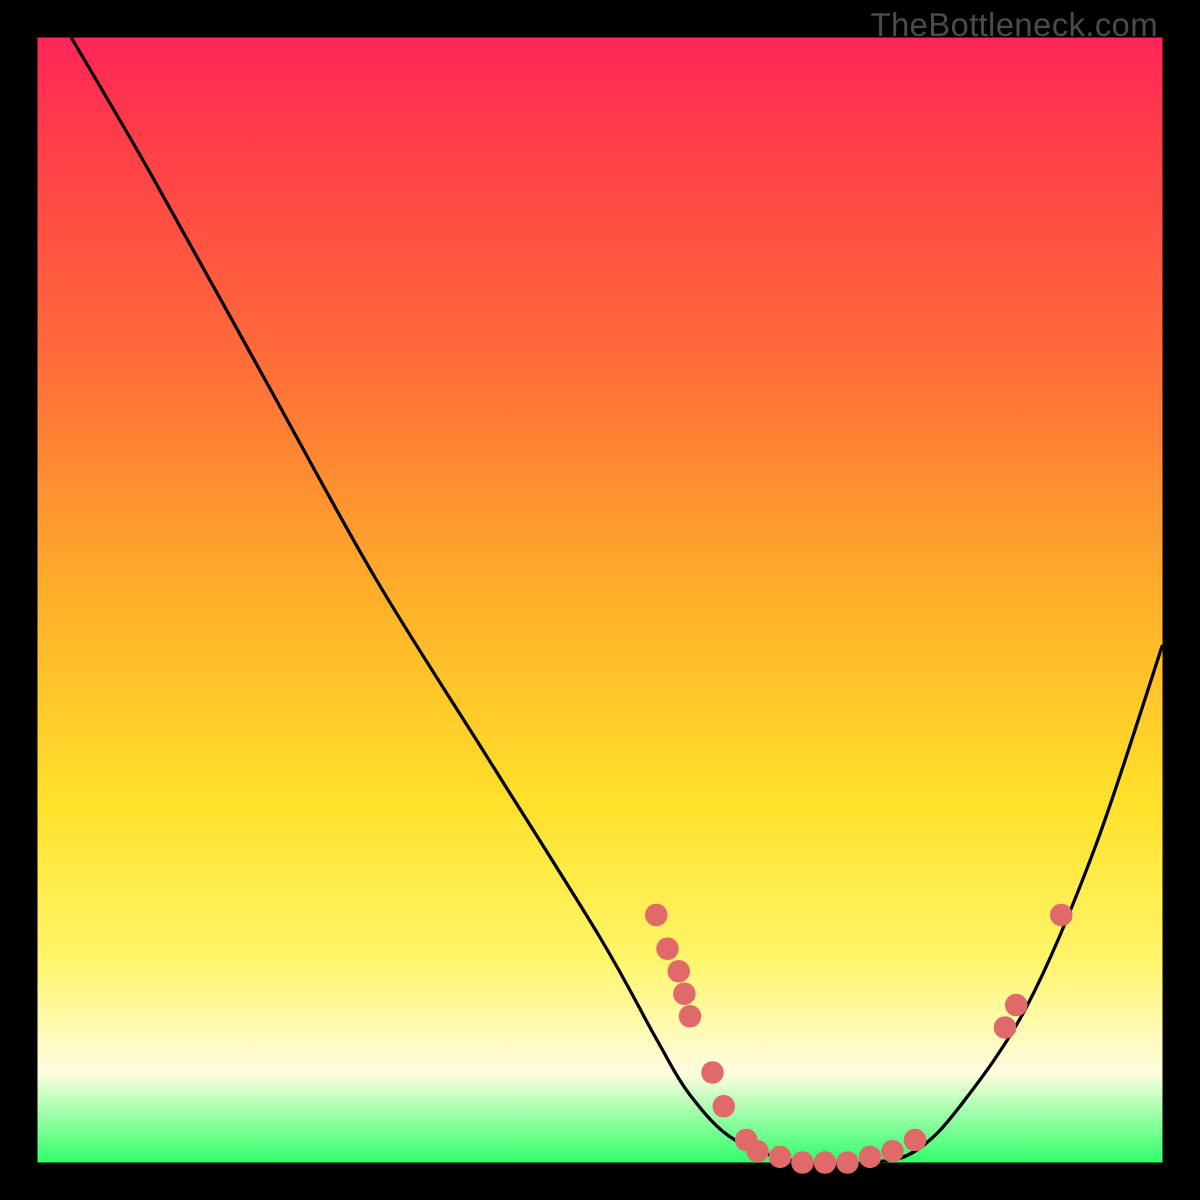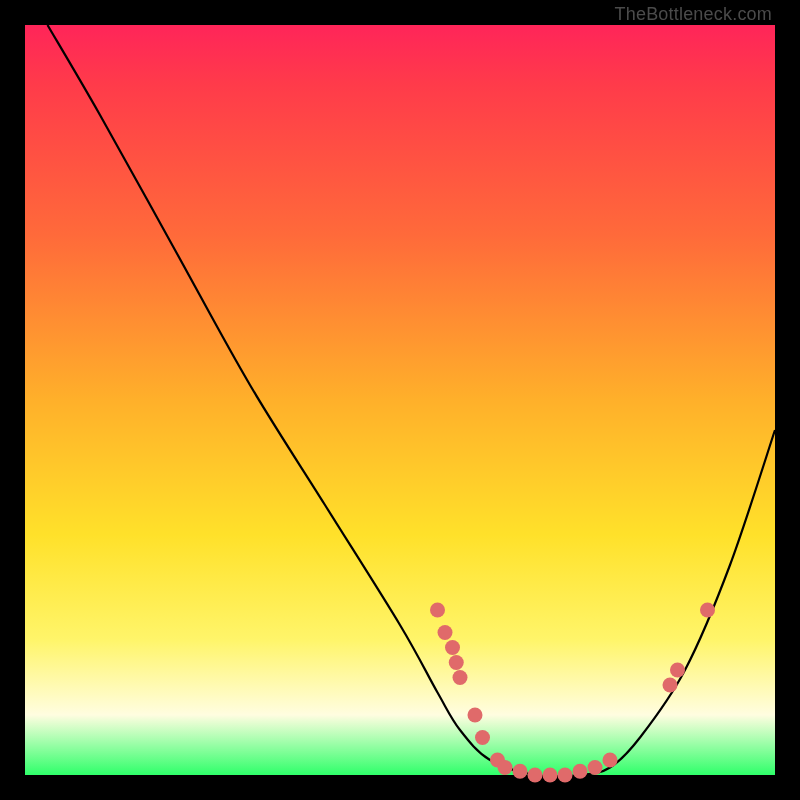--- a/index.html
+++ b/index.html
@@ -36,21 +36,21 @@
       #fff56a 82%,
       #fffde0 92%,
       #2fff6a 100%
     );
   }
   .watermark {
     position: absolute;
     top: 4px;
     right: 28px;
     color: #4b4b4b;
-    font-size: 18px;
+    font-size: 22px;
     letter-spacing: 0.2px;
     font-weight: 500;
   }
   svg.curve {
     position: absolute;
     left: 0;
     top: 0;
     width: 750px;
     height: 750px;
     overflow: visible;

